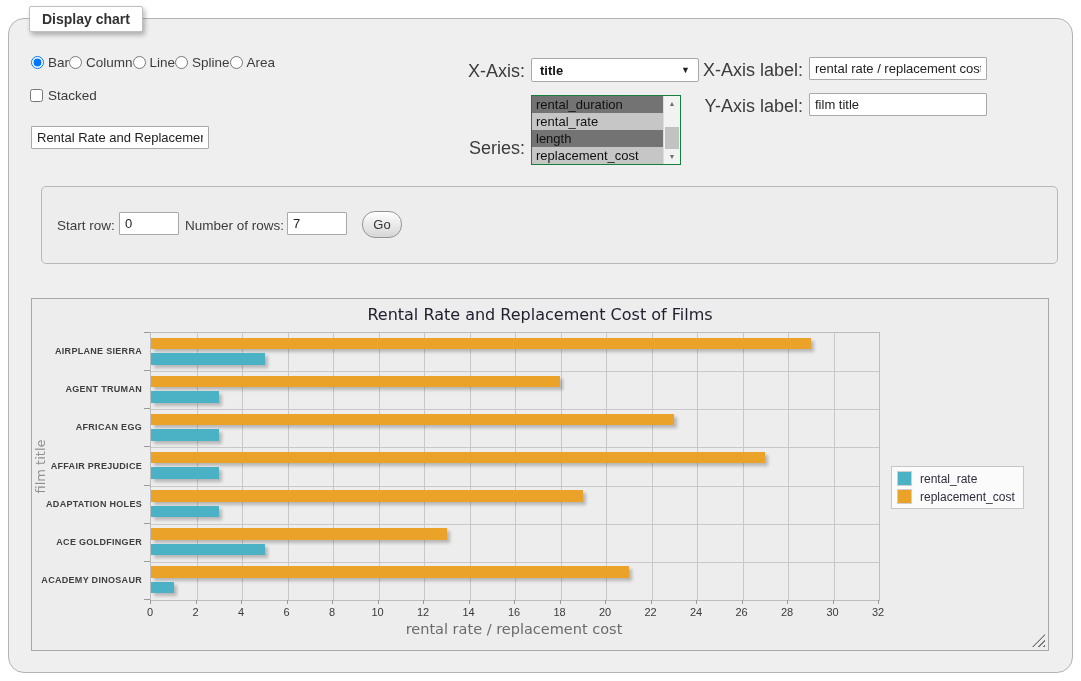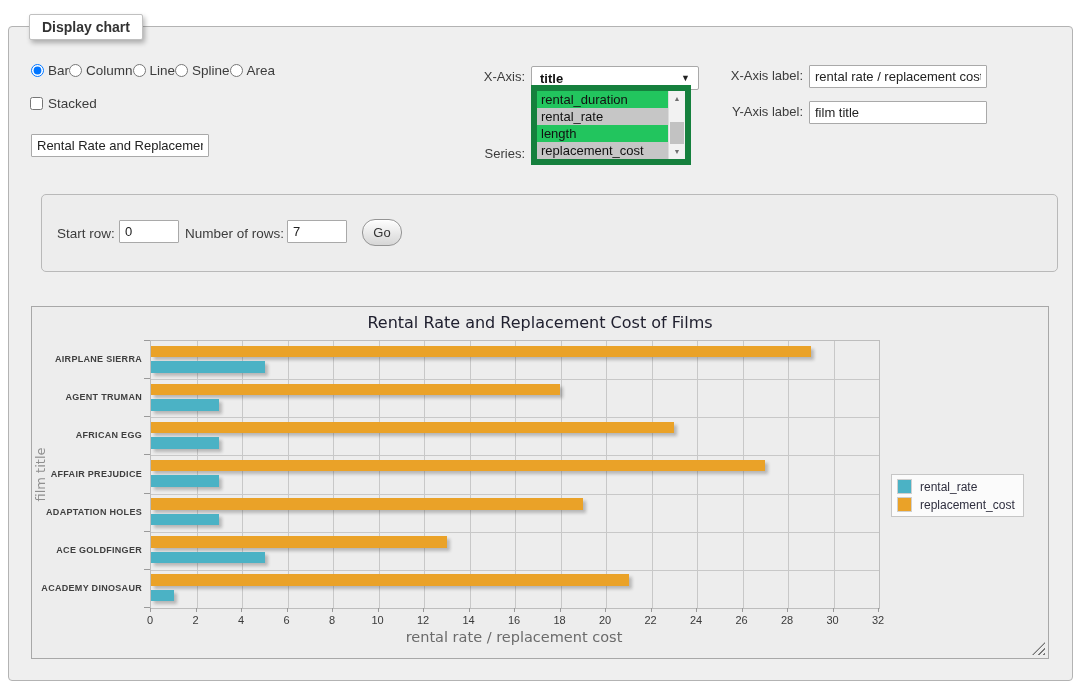--- a/index.html
+++ b/index.html
@@ -1,44 +1,44 @@
 <!DOCTYPE html>
 <html><head>
 <meta charset="utf-8">
 <style>
   html,body{margin:0;padding:0;background:#fff;}
   .page{position:relative;width:1081px;height:681px;background:#fff;
         font-family:"Liberation Sans","DejaVu Sans",sans-serif;overflow:hidden;}
   .fieldset{position:absolute;left:8px;top:18px;width:1063px;height:653px;
-            background:#efefef;border:1px solid #b3b3b3;border-radius:4px;margin-top:8px;}
+            background:#efefef;border:1px solid #b3b3b3;border-radius:16px;}
   .legend-box{position:absolute;left:20px;top:-13px;background:#fff;border:1px solid #c0c0c0;
               border-radius:2px;padding:4px 12px;font-size:14px;font-weight:bold;color:#333;
               box-shadow:2px 3px 5px rgba(0,0,0,0.28);}
   
   .radio-row{position:absolute;left:22px;top:36px;display:flex;align-items:center;gap:0;
              font-size:13.5px;color:#3c3c3c;}
   .radio-item{display:flex;align-items:center;gap:4px;cursor:default;}
   .radio-item input{margin:0;width:13px;height:13px;}
   .stacked-row{position:absolute;left:21px;top:69px;display:flex;align-items:center;gap:5px;
                font-size:13.5px;color:#3c3c3c;}
   .stacked-row input{margin:0;width:13px;height:13px;}
   input.text{background:#fff;border:1px solid #a9a9a9;border-radius:1px;font-size:13px;
              color:#222;padding:3px 5px;font-family:"Liberation Sans",sans-serif;}
   .title-input{position:absolute;left:22px;top:107px;width:166px;}
-  .lbl{position:absolute;font-size:13px;color:#3c3c3c;text-align:right;}
+  .lbl{position:absolute;font-size:18px;color:#3c3c3c;text-align:right;}
   .x-axis-lbl{left:432px;top:42px;width:84px;}
   .series-lbl{left:432px;top:119px;width:84px;}
   .xlabel-lbl{left:692px;top:41px;width:102px;}
   .ylabel-lbl{left:692px;top:77px;width:102px;}
   .select{position:absolute;left:522px;top:39px;width:150px;height:22px;background:#fff;
           border:1px solid #a9a9a9;border-radius:2px;display:flex;align-items:center;
           justify-content:space-between;padding:0 8px;font-size:13px;color:#111;font-weight:bold;}
   .sel-arrow{font-size:9px;color:#222;}
-  .listbox{position:absolute;left:522px;top:58px;width:148px;height:68px;background:#22c55e;
-           border:6px solid #15803d;overflow:hidden;}
+  .listbox{position:absolute;left:522px;top:76px;width:148px;height:68px;background:#737373;
+           border:1px solid #15803d;overflow:hidden;}
   .options{position:absolute;left:0;top:0;right:16px;bottom:0;}
   .option{font-size:13px;line-height:17px;padding:0 4px;color:#111;white-space:nowrap;}
   .option.selected{background:#c6c6c6;}
   .scrollbar{position:absolute;right:0;top:0;bottom:0;width:16px;background:#f2f2f2;
              border-left:1px solid #dcdcdc;}
   .sb-btn{height:15px;display:flex;align-items:center;justify-content:center;font-size:7px;
           color:#6f6f6f;background:#f2f2f2;}
   .sb-btn.down{position:absolute;bottom:0;left:0;right:0;}
   .sb-thumb{position:absolute;left:1px;right:1px;top:45%;height:42%;background:#c2c2c2;}
   .xlabel-input{position:absolute;left:800px;top:38px;width:166px;}

